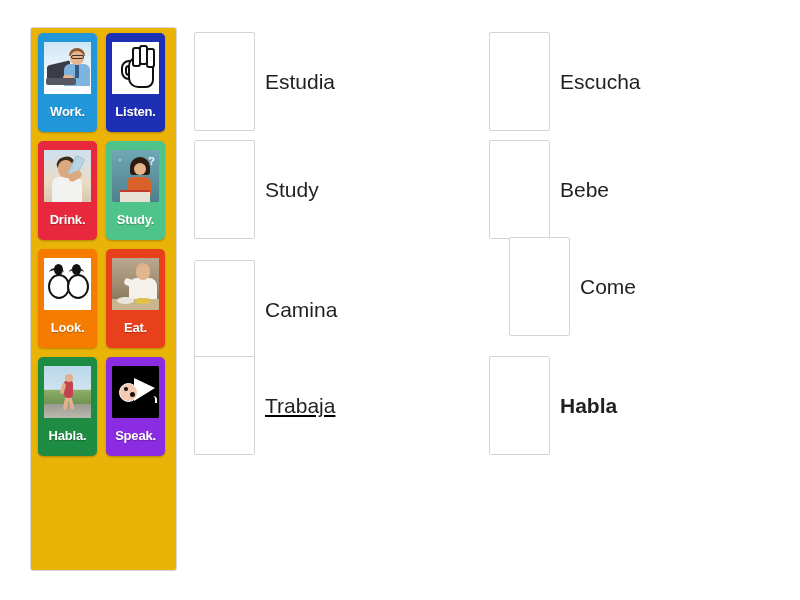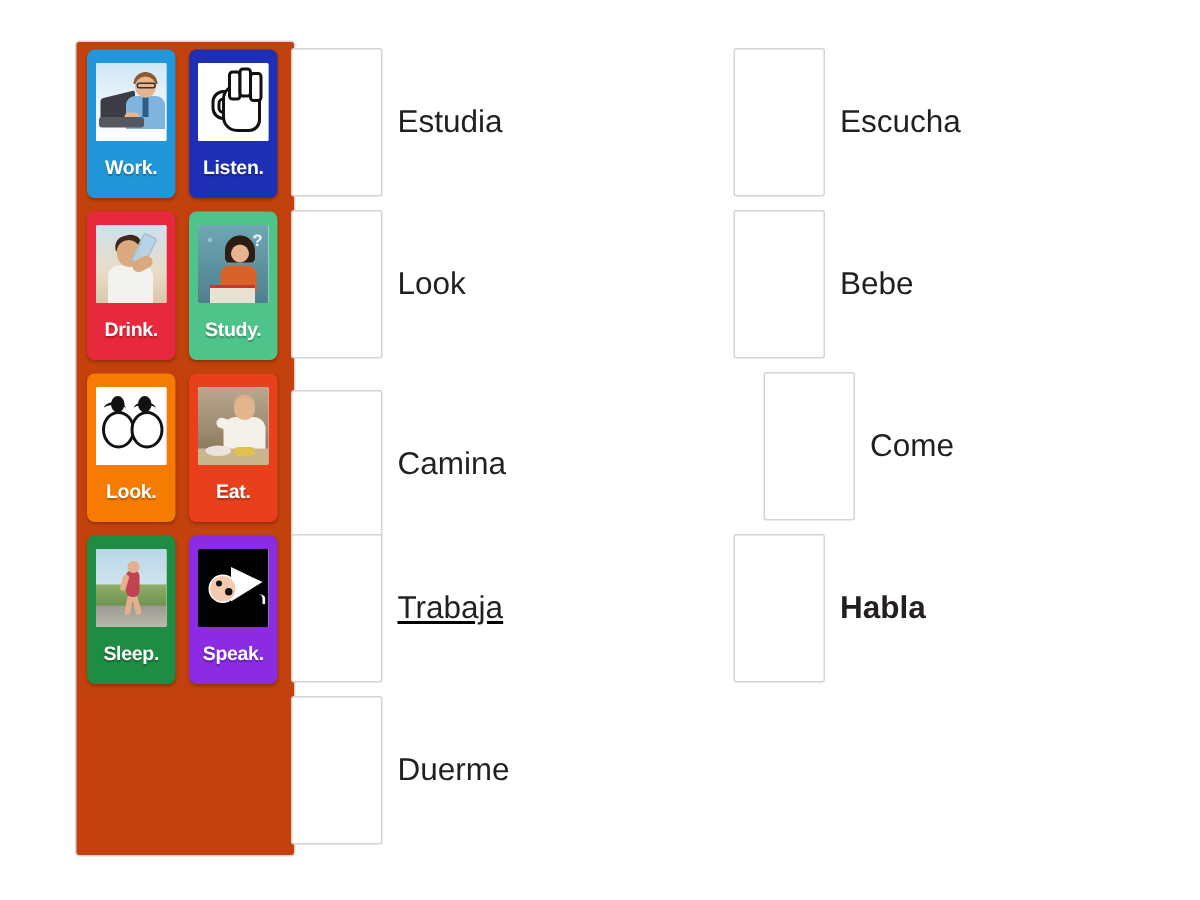--- a/index.html
+++ b/index.html
@@ -21,23 +21,22 @@
 
   
   #tile-tray {
     position: absolute;
     left: 30px;
     top: 27px;
     width: 147px;
     height: 544px;
     border: 1px solid #d6d6d6;
     border-radius: 3px;
-    background: #c2410c;
+    background: #eab308;
     box-sizing: border-box;
-    margin-left: 20px;
   }
 
   .tile {
     position: absolute;
     width: 59px;
     height: 99px;
     border-radius: 5px;
     box-sizing: border-box;
     overflow: hidden;
     display: flex;
@@ -288,21 +287,21 @@
     <div class="tile" style="left: 7px; top: 329px; background-color: rgb(30, 140, 67);">
       <div class="thumb">
           <div class="art art-walk">
             <div class="leg1"></div>
             <div class="leg2"></div>
             <div class="body"></div>
             <div class="arm"></div>
             <div class="head"></div>
           </div>
         </div>
-      <div class="caption">Sleep.</div>
+      <div class="caption">Habla.</div>
     </div>
 
     <div class="tile" style="left: 75px; top: 329px; background-color: rgb(139, 43, 226);">
       <div class="thumb">
           <div class="art art-speak">
             <div class="cone"></div>
             <div class="face"></div>
             <div class="eye"></div>
             <div class="mouth"></div>
             <div class="wave"></div>
@@ -313,44 +312,40 @@
 
 
   </div>
 
   <div class="answer-row" style="left:194px; top:32px;">
     <div class="dropzone"></div>
     <div class="word">Estudia</div>
   </div>
   <div class="answer-row" style="left:194px; top:140px;">
     <div class="dropzone"></div>
-    <div class="word">Look</div>
+    <div class="word">Study</div>
   </div>
   <div class="answer-row" style="left:194px; top:260px;">
     <div class="dropzone"></div>
     <div class="word">Camina</div>
   </div>
   <div class="answer-row" style="left:194px; top:356px;text-decoration:underline;">
     <div class="dropzone"></div>
     <div class="word">Trabaja</div>
   </div>
-  <div class="answer-row" style="left:194px; top:464px;">
-    <div class="dropzone"></div>
-    <div class="word">Duerme</div>
-  </div>
 
   <div class="answer-row" style="left:489px; top:32px;">
     <div class="dropzone"></div>
     <div class="word">Escucha</div>
   </div>
   <div class="answer-row" style="left:489px; top:140px;">
     <div class="dropzone"></div>
     <div class="word">Bebe</div>
   </div>
-  <div class="answer-row" style="left:489px; top:248px;padding-left:20px;">
+  <div class="answer-row" style="left:489px; top:237px;padding-left:20px;">
     <div class="dropzone"></div>
     <div class="word">Come</div>
   </div>
   <div class="answer-row" style="left:489px; top:356px;font-weight:bold;">
     <div class="dropzone"></div>
     <div class="word">Habla</div>
   </div>
 
 </div>
 

